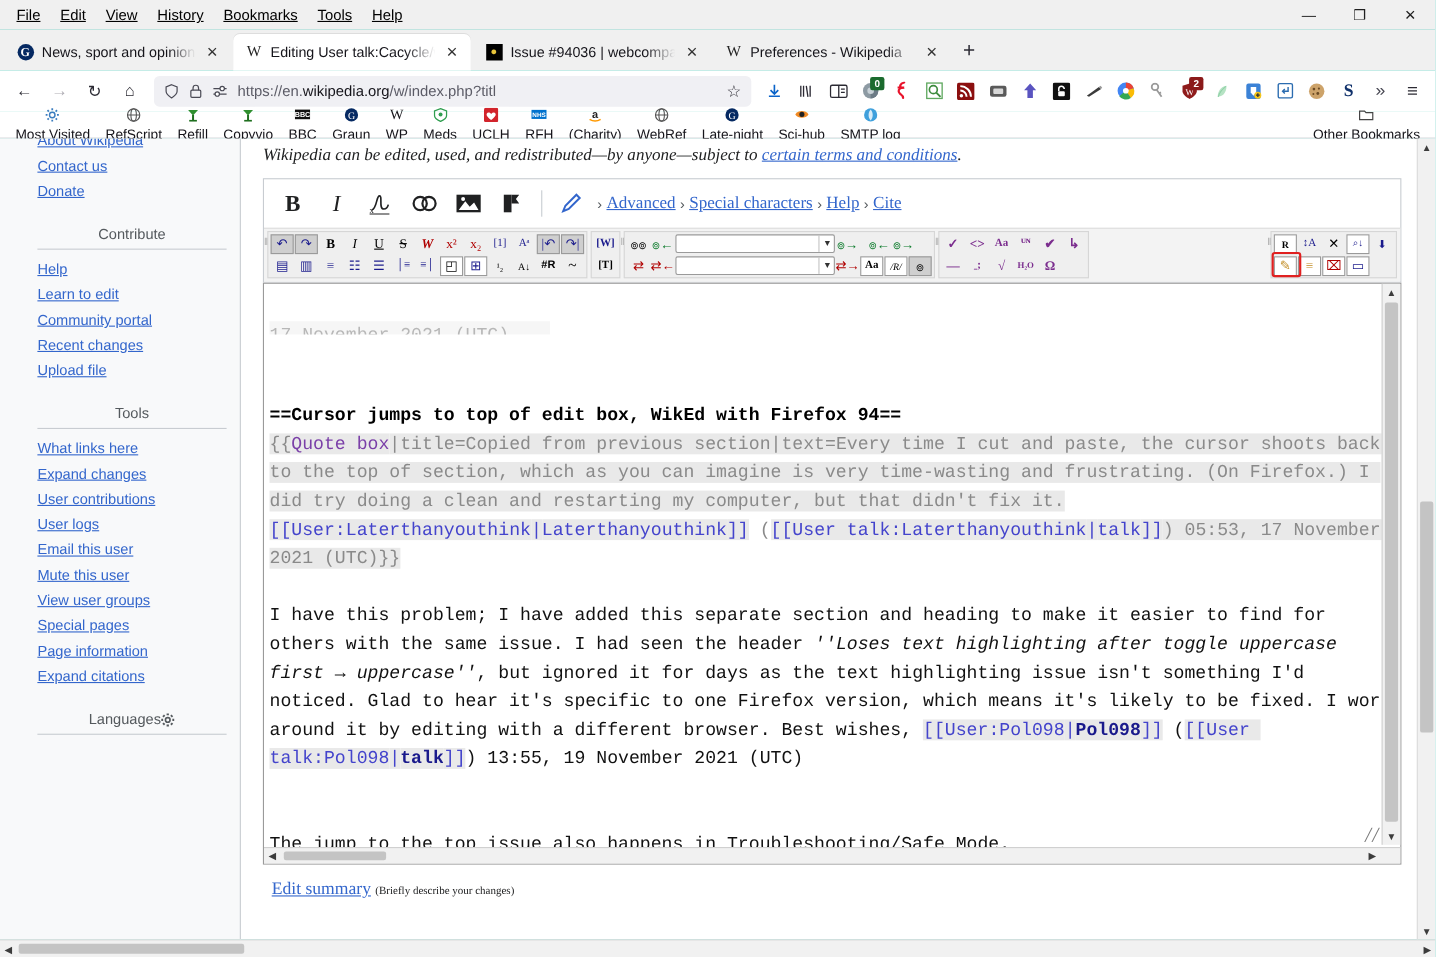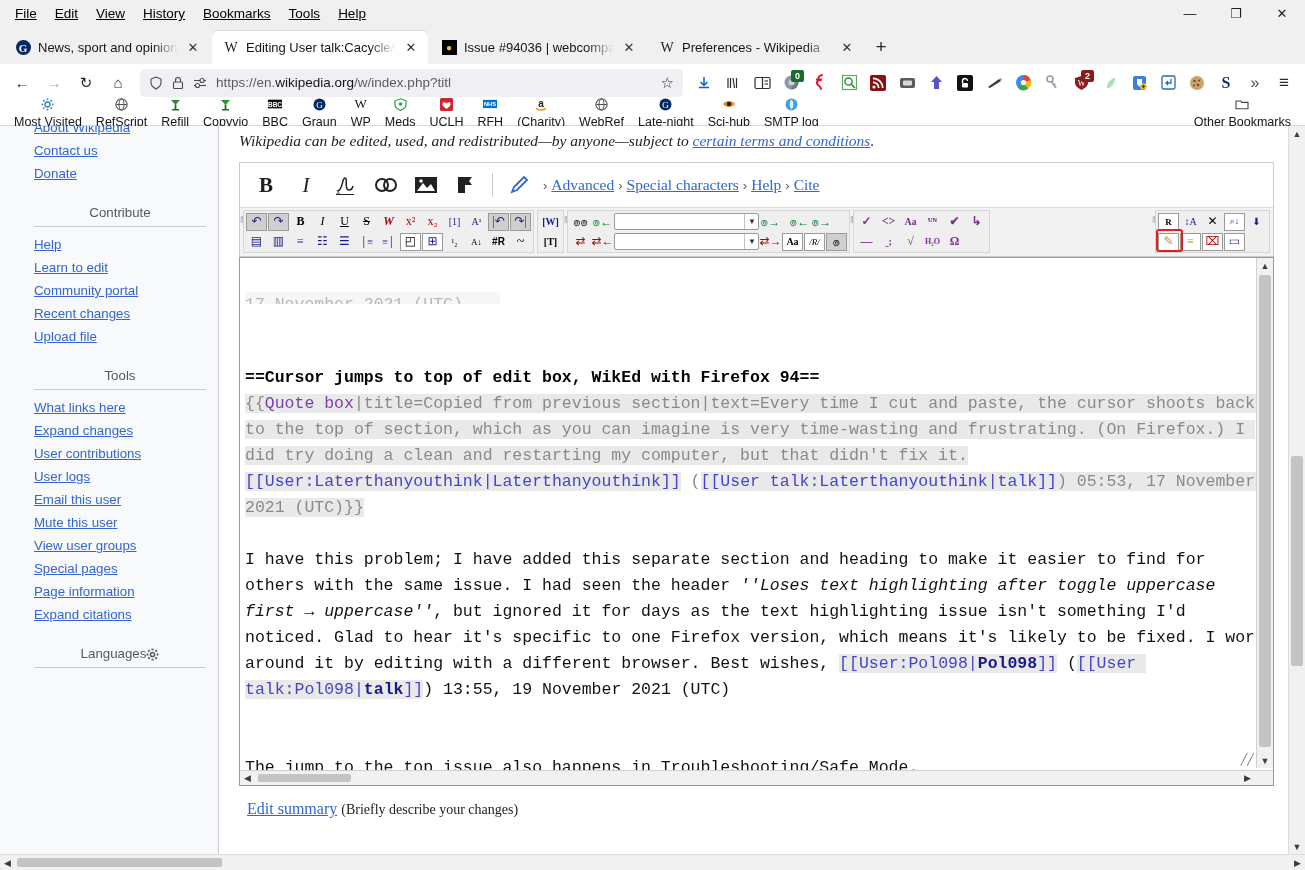--- a/index.html
+++ b/index.html
@@ -154,21 +154,21 @@
   .hscroll { height:17px; background:#f1f1f1; border-top:1px solid #d0d0d0; position:relative; }
   .hscroll .arrowl,.hscroll .arrowr { position:absolute; top:0; bottom:0; width:15px;
              display:flex; align-items:center; justify-content:center; font-size:9px; color:#3c3c3c; }
   .hscroll .arrowl { left:0; } .hscroll .arrowr { right:18px; }
   .hscroll .thumb { position:absolute; top:3px; bottom:3px; left:18px; width:93px;
              background:#c4c4c4; border-radius:2px; }
   .resizegrip { position:absolute; right:19px; bottom:19px; font-size:11px; color:#777; }
 
   .summaryrow { padding:14px 0 0 8px; font-family:"Liberation Serif", serif; font-size:16px; color:#202122; }
   .summaryrow a { color:#3366cc; text-decoration:underline; }
-  .summaryrow .hint { font-size:14px; color:#202122; }
+  .summaryrow .hint { font-size:10px; color:#202122; }
 
   
   .pagevscroll { width:17px; flex:0 0 17px; background:#f1f1f1; border-left:1px solid #dcdcdc;
                  position:relative; }
   .pagevscroll .arrowu,.pagevscroll .arrowd { position:absolute; left:0; right:0; height:15px;
                  display:flex; align-items:center; justify-content:center; font-size:9px; color:#3c3c3c; }
   .pagevscroll .arrowu{top:0;} .pagevscroll .arrowd{bottom:0;}
   .pagevscroll .thumb { position:absolute; left:2px; right:2px; top:330px; height:210px;
                  background:#c4c4c4; border-radius:2px; }
   .winhscroll { height:16px; background:#f1f1f1; border-top:1px solid #dcdcdc; position:relative;

